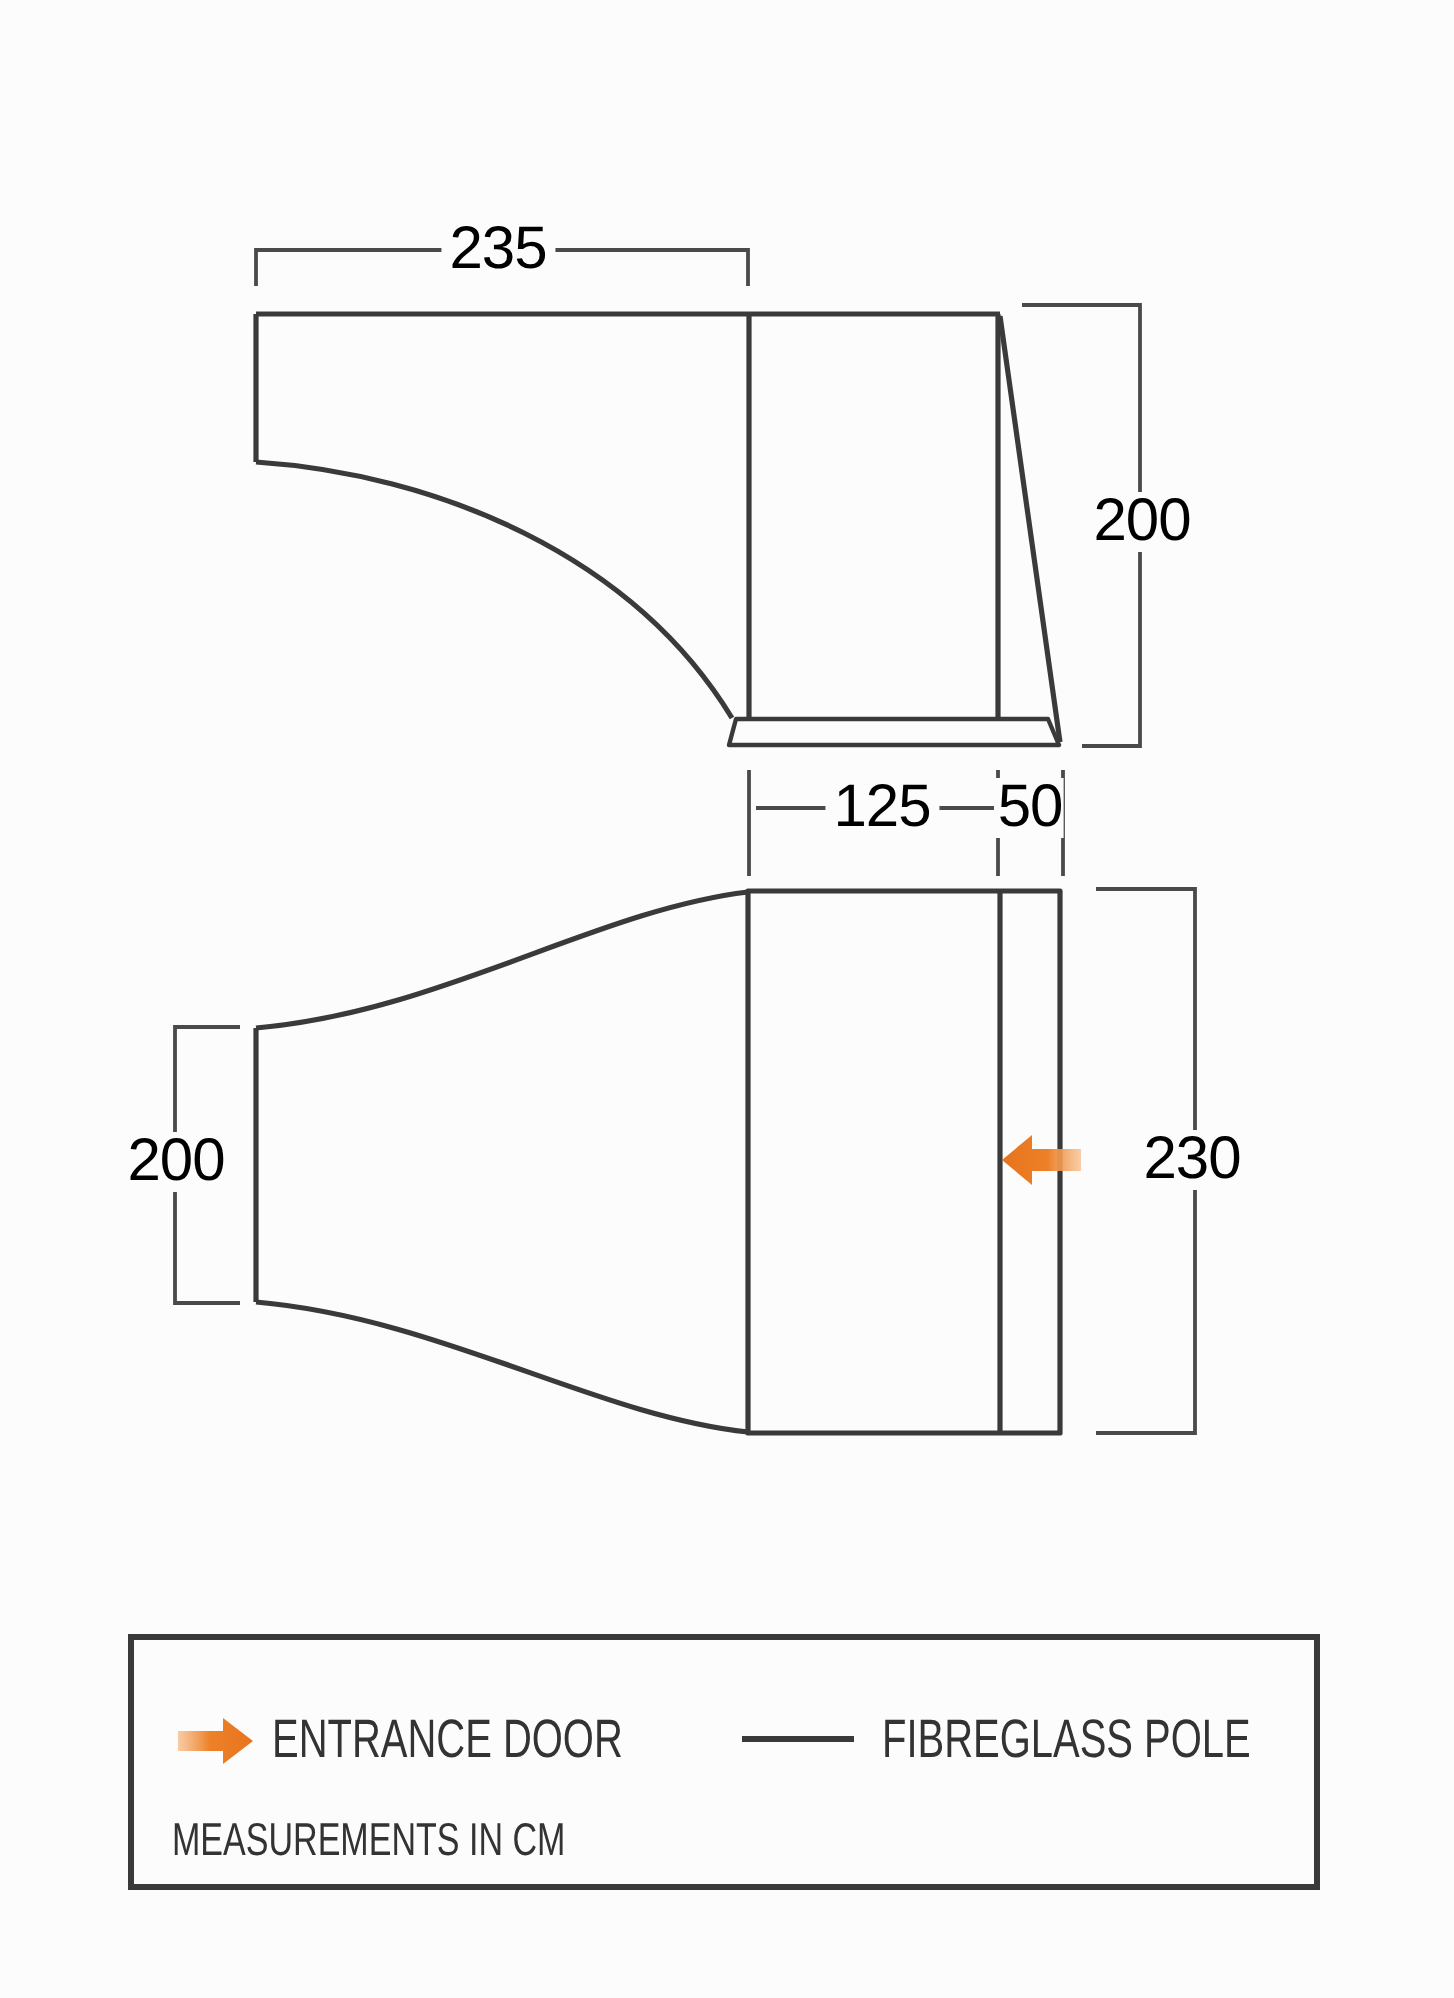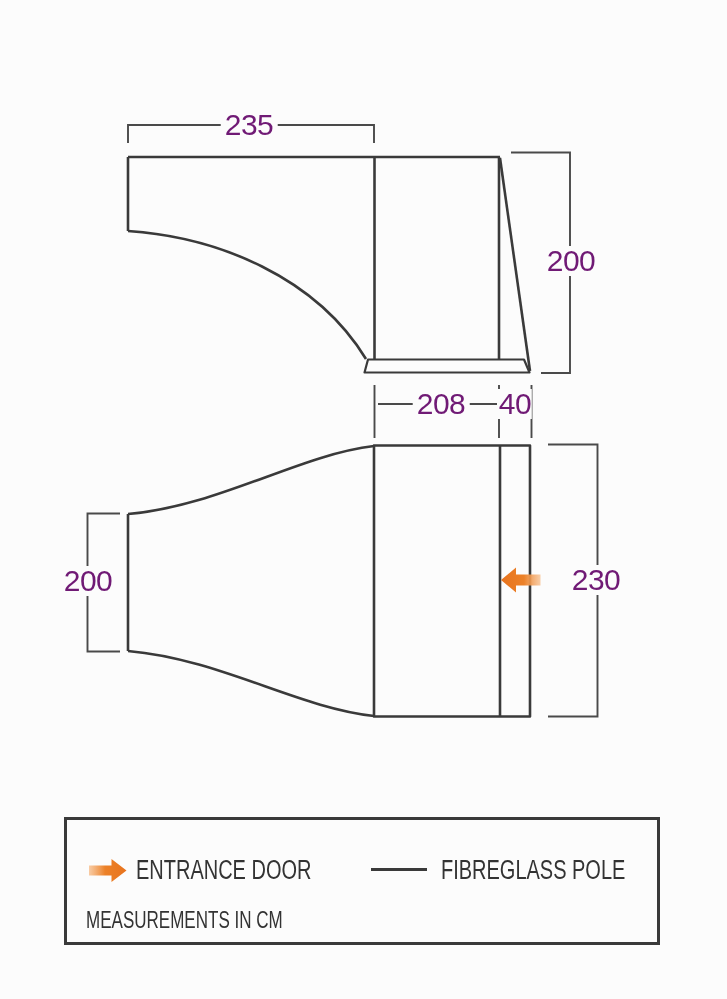--- a/index.html
+++ b/index.html
@@ -7,21 +7,21 @@
     position:relative; width:727px; height:999px;
     background:#fcfcfc; overflow:hidden;
     font-family:"Liberation Sans", sans-serif;
     color:#2d2d2d;
   }
   .stage svg { position:absolute; left:0; top:0; }
   .dim {
     position:absolute; transform:translate(-50%,-50%);
     font-size:30px; line-height:1; letter-spacing:-0.5px;
     background:#fcfcfc; padding:0 4px; white-space:nowrap;
-    color:#701a75;
+    color:#000000;
   }
   .dim.tight { padding:0 1px; }
   .legend-box {
     position:absolute; left:64px; top:817px;
     width:596px; height:128px; box-sizing:border-box;
     border:3px solid #3a3a3a; background:transparent;
   }
   .legend-label {
     position:absolute; transform:translateY(-50%) scaleX(0.74);
     transform-origin:left center; font-size:27px; line-height:1;
@@ -93,23 +93,23 @@
     <g>
       <polygon points="126.5,870.5 111.5,859 111.5,865.5 89,865.5 89,875.5 111.5,875.5 111.5,882" fill="url(#fadeTailRight)"></polygon>
       <path d="M371,869.5 L427,869.5" stroke="#3a3a3a" stroke-width="3" fill="none"></path>
     </g>
   </svg>
 
   <div class="dim" style="left:249px; top:125px;">235</div>
 
   <div class="dim" style="left:571px; top:261px;">200</div>
 
-  <div class="dim" style="left:441px; top:404px;">208</div>
+  <div class="dim" style="left:441px; top:404px;">125</div>
 
-  <div class="dim tight" style="left:515px; top:404px;">40</div>
+  <div class="dim tight" style="left:515px; top:404px;">50</div>
 
   <div class="dim" style="left:88px; top:581px;">200</div>
 
   <div class="dim" style="left:596px; top:580px;">230</div>
 
   <div class="legend-label" style="left:136px; top:870px;">ENTRANCE DOOR</div>
 
   <div class="legend-label" style="left:441px; top:870px;">FIBREGLASS POLE</div>
 
   <div class="legend-note" style="left:86px; top:920px;">MEASUREMENTS IN CM</div>

